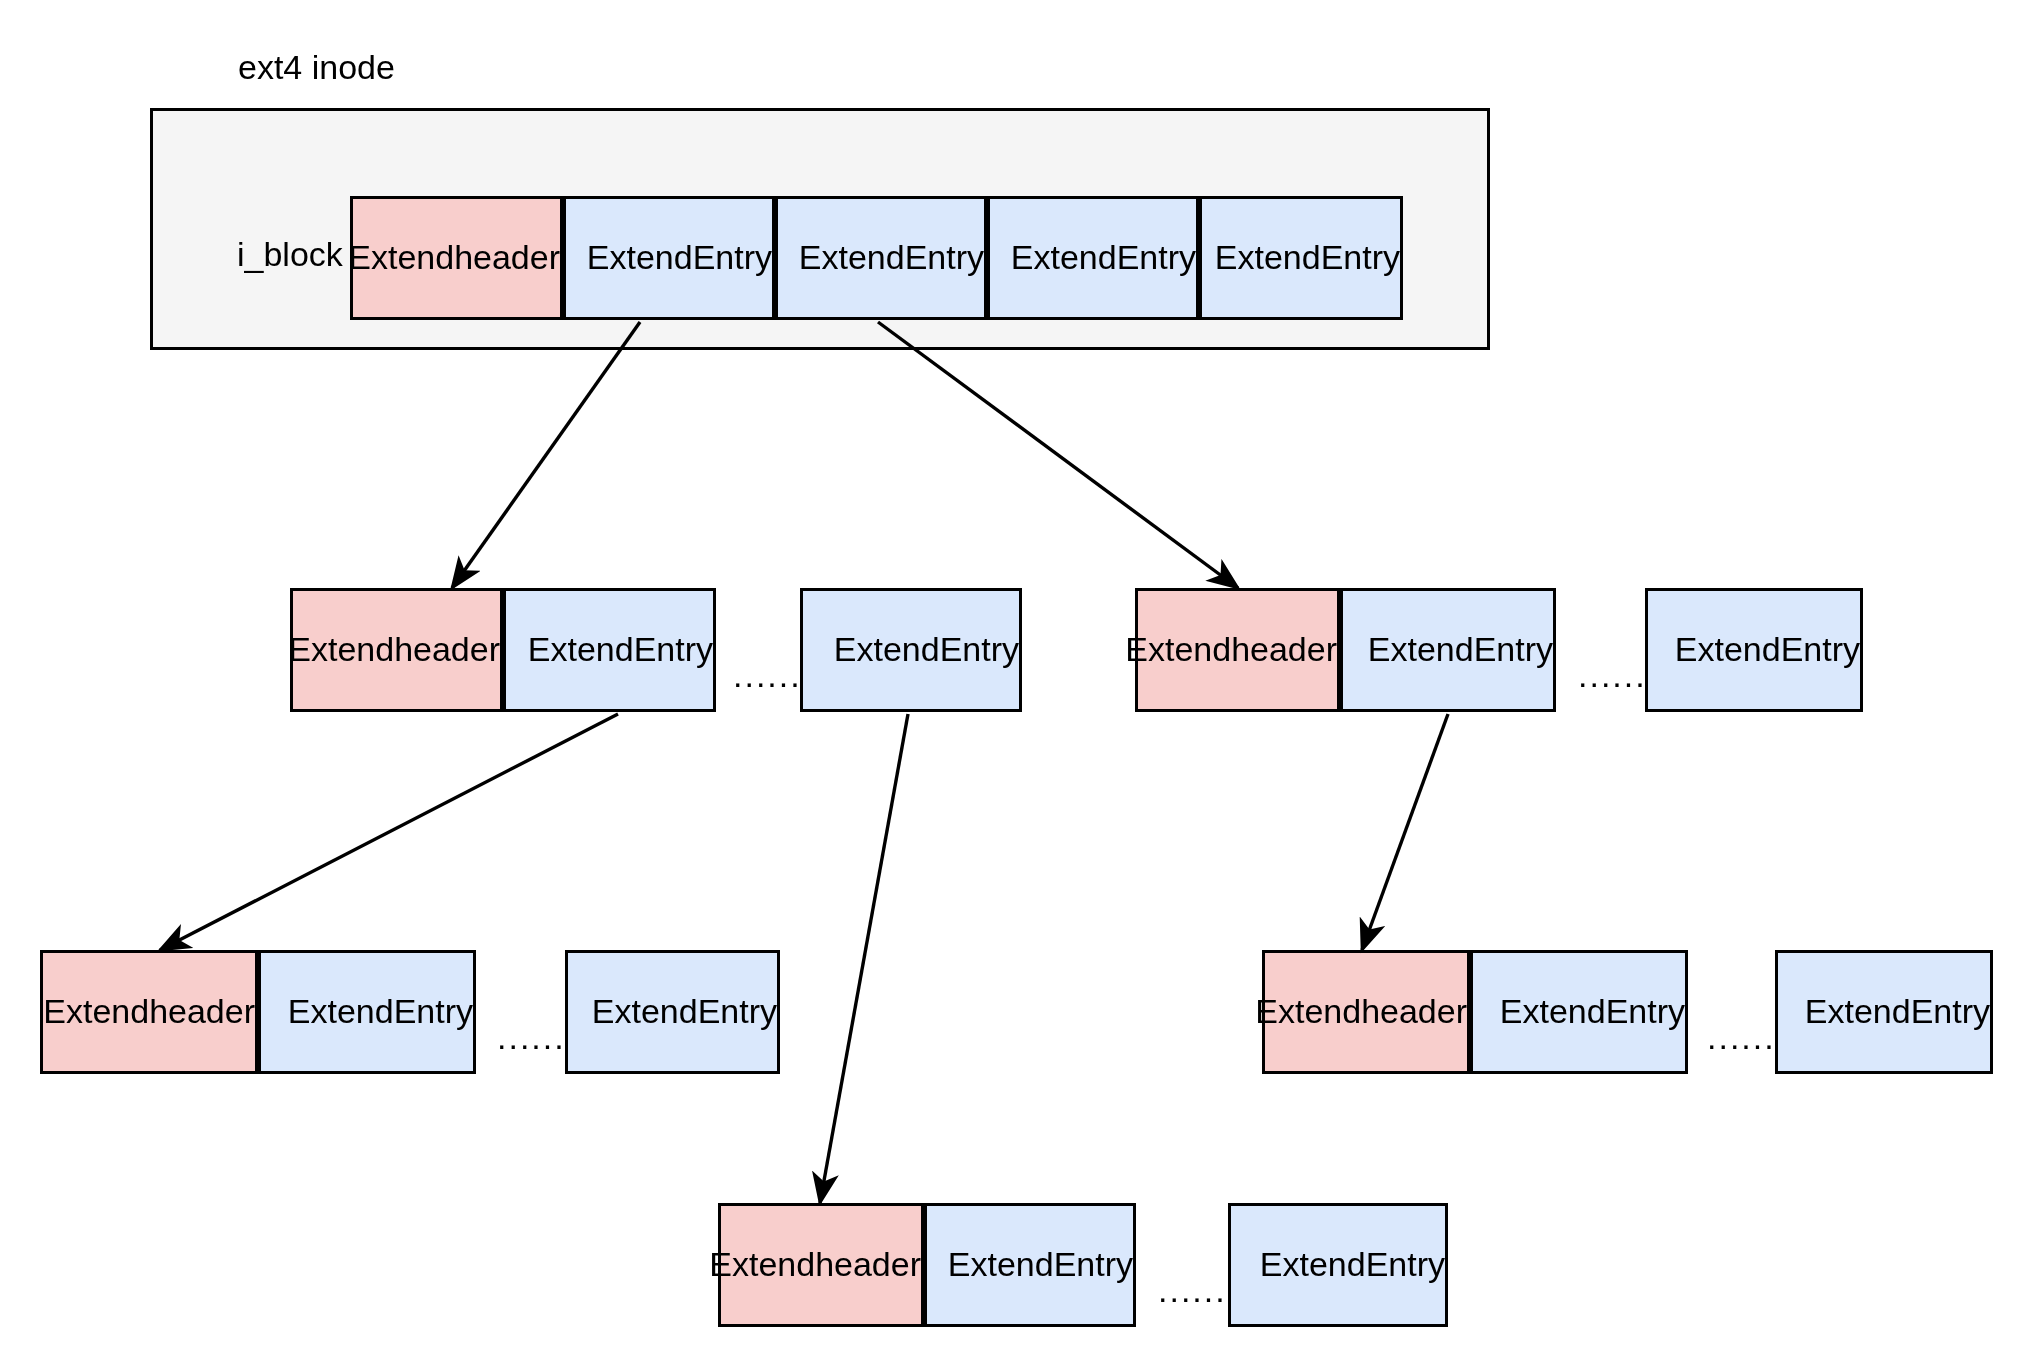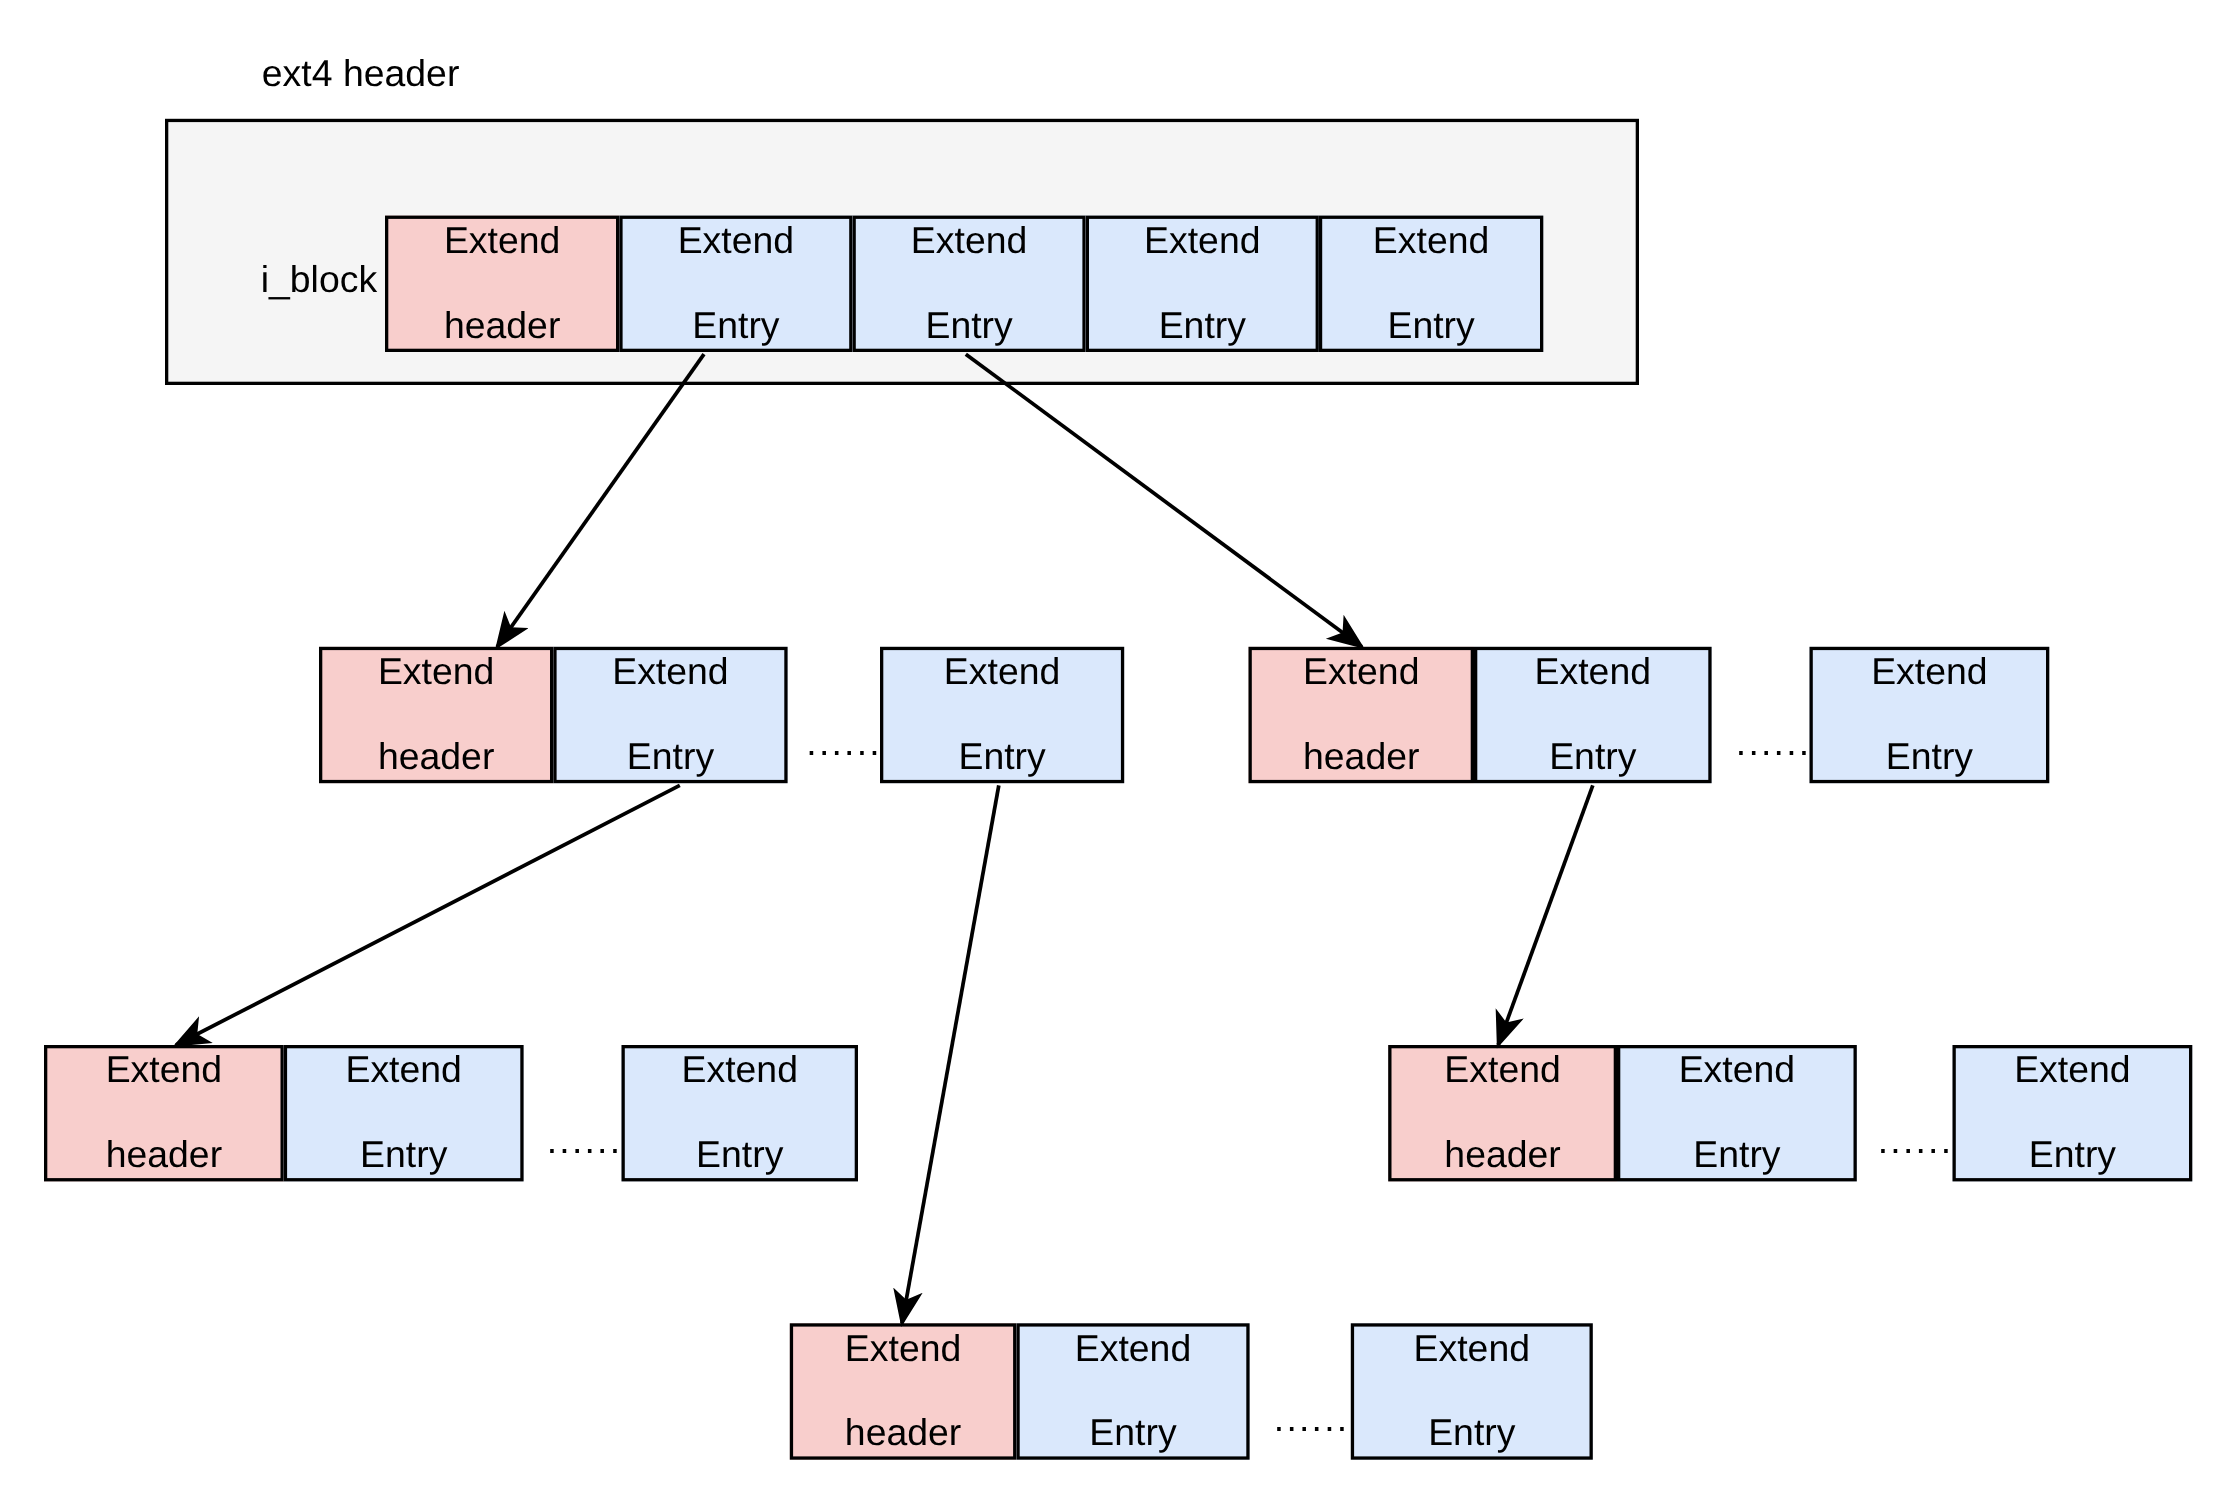--- a/index.html
+++ b/index.html
@@ -40,23 +40,23 @@
     font-size: 34px;
     color: #000000;
     white-space: nowrap;
     margin-left: 37px;
   }
   .cell {
     position: absolute;
     box-sizing: border-box;
     border: 3px solid #000000;
     display: flex;
-    flex-direction: column;
+    flex-direction: row;
     align-items: center;
-    justify-content: space-between;
+    justify-content: flex-end;
     font-size: 34px;
     color: #000000;
     line-height: 1.22;
     text-align: center;
   }
   .cell.header {
     background: #f8cecc;
   }
   .cell.entry {
     background: #dae8fc;
@@ -72,21 +72,21 @@
     color: #000000;
     line-height: 1;
     white-space: nowrap;
   }
 </style>
 </head>
 <body>
 
 <div id="canvas">
 
-  <div class="diagram-title" style="left:238px; top:48px;">ext4 header</div>
+  <div class="diagram-title" style="left:238px; top:48px;">ext4 inode</div>
 
   <div class="inode-container" style="left:150px; top:108px; width:1340px; height:242px;"></div>
 
   <div class="inode-label" style="left:200px; top:235px;">i_block</div>
 
   <div class="cell header" style="left:350px; top:196px; width:213px; height:124px;">
     <span class="line">Extend</span>
     <span class="line">header</span>
   </div>
   <div class="cell entry" style="left:563px; top:196px; width:212px; height:124px;">

